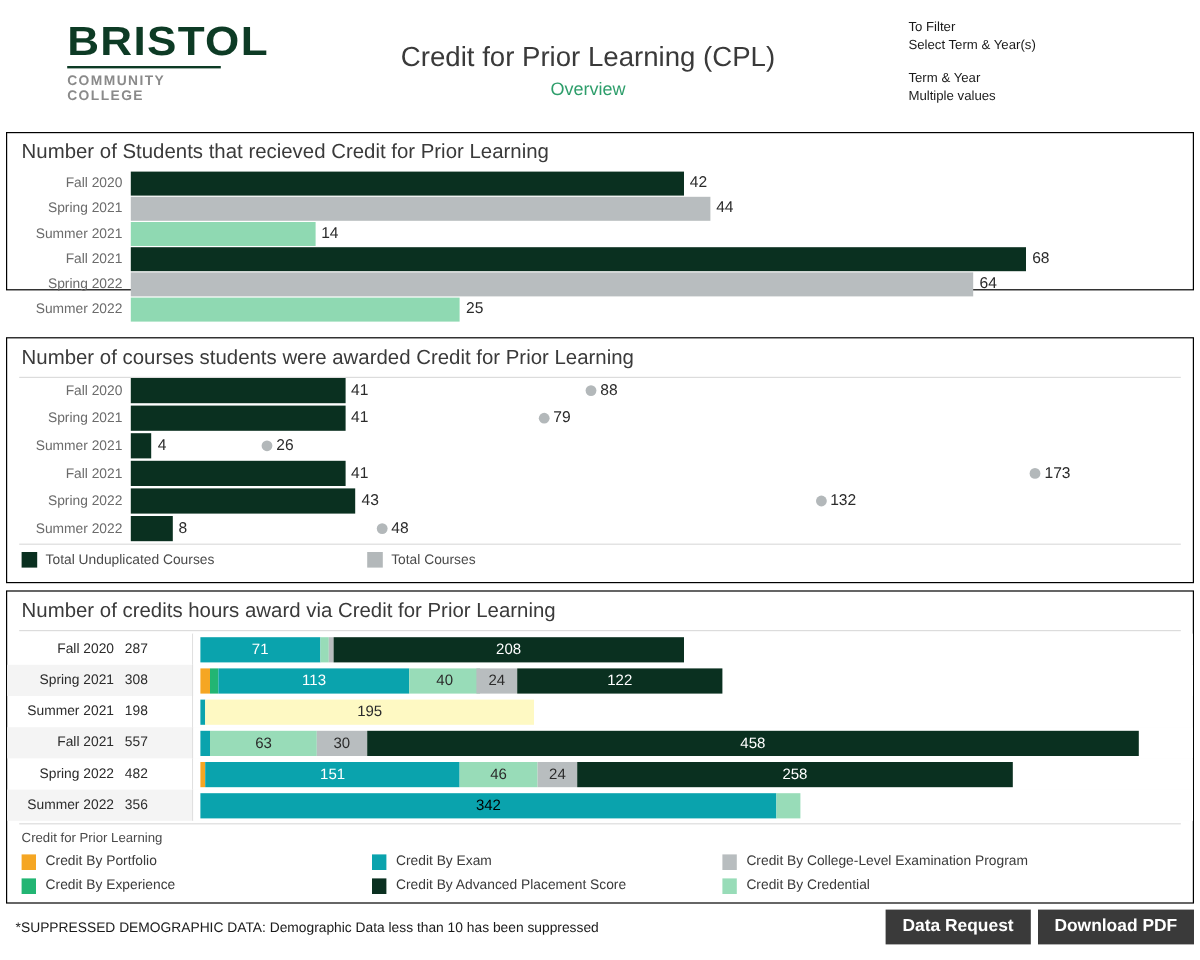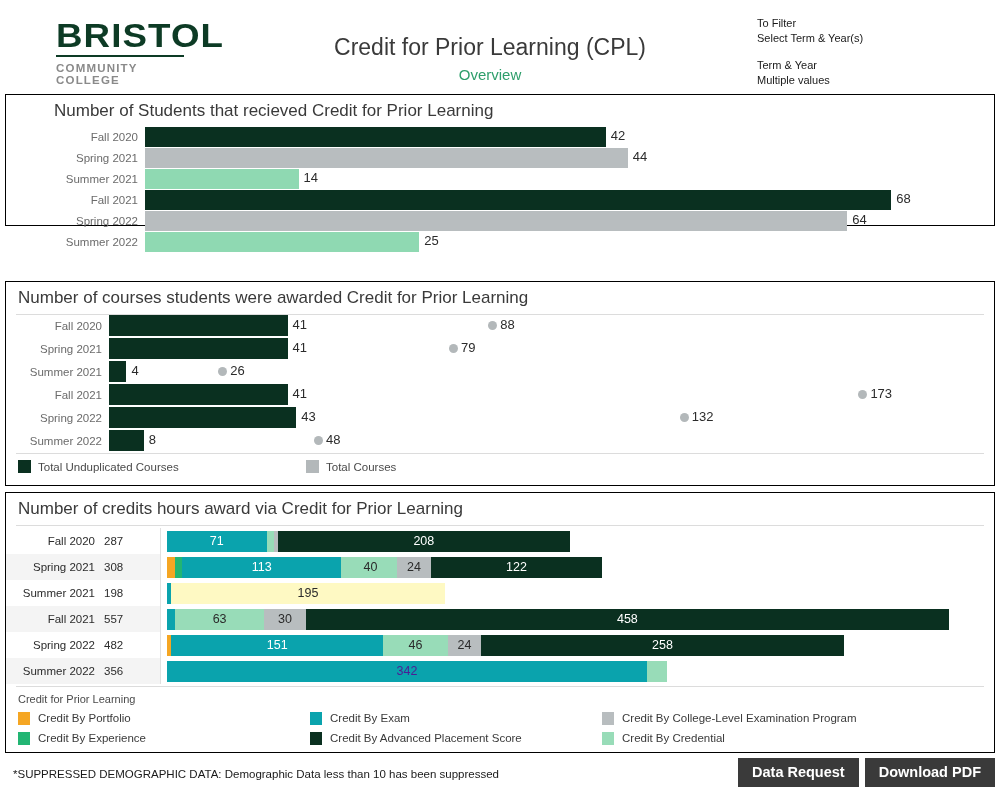--- a/index.html
+++ b/index.html
@@ -99,21 +99,21 @@
     </div>
     <div class="filter-box">
       <div>To Filter</div>
       <div>Select Term &amp; Year(s)</div>
       <div class="filter-gap"></div>
       <div>Term &amp; Year</div>
       <div>Multiple values</div>
     </div>
   </div>
 
-  <div class="panel" id="panel1" style="top:94px;height:132px;padding-left:36px;">
+  <div class="panel" id="panel1" style="top:110px;height:132px;">
     <div class="panel-title">Number of Students that recieved Credit for Prior Learning</div>
     <div class="rows" id="chart1-rows">
         <div class="row">
           <div class="row-label">Fall 2020</div>
           <div class="bar-area">
             <div class="bar" style="width: 460.865px; background: rgb(10, 48, 32);"></div>
             <div class="bar-val" style="left: 465.865px;">42</div>
           </div>
         </div>
         <div class="row">
@@ -319,21 +319,21 @@
             </div>
           </div>
         </div>
         <div class="s-row alt">
           <div class="s-head">
             <div class="s-term">Summer 2022</div>
             <div class="s-total">356</div>
           </div>
           <div class="s-bars">
             <div class="seg" style="left: 6px; width: 480.021px; background: rgb(10, 163, 173);">
-              <span style="color: #4c1d95;">342</span>
+              <span style="color: #000000;">342</span>
             </div>
             <div class="seg" style="left: 486.021px; width: 19.65px; background: rgb(152, 220, 184);"></div>
           </div>
         </div>
       </div>
     <div class="s3-botline"></div>
     <div class="c3-legend">
       <div class="c3-legend-title">Credit for Prior Learning</div>
       <div class="c3-legend-grid" id="chart3-legend-grid">
           <div class="c3-li">

